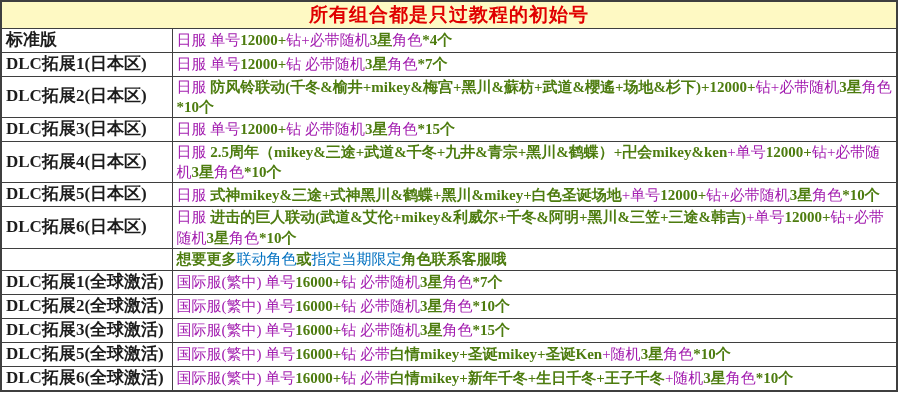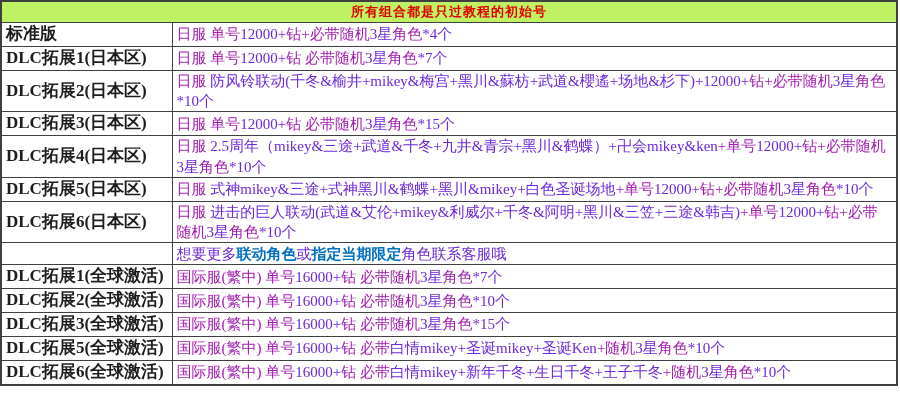--- a/index.html
+++ b/index.html
@@ -12,42 +12,42 @@
     border:2px solid #3f3f3f;background:#ffffff;margin:0;
   }
   col.c-label{width:171px;}
   th,td{
     border:1px solid #3f3f3f;
     padding:0 4px;
     vertical-align:middle;
     line-height:1.35;
   }
   th.header-cell{
-    background:#bef264;
+    background:#fef9c3;
     color:#e00000;
-    font-size:13px;
+    font-size:19px;
     font-weight:bold;
     text-align:center;
     height:20px;
     letter-spacing:1px;
   }
   td.label{
     font-size:17px;
     color:#1c1c1c;
     height:21px;
     white-space:nowrap;
     font-weight:bold;
   }
   td.desc{
     font-size:15px;
     color:#1c1c1c;
   }
   .seg-k{color:#a21caf;}
-  .seg-r{color:#6d28d9;font-weight:normal;}
-  .seg-b{color:#0070c0;font-weight:bold;margin-top:20px;}
+  .seg-r{color:#4d7c0f;font-weight:bold;}
+  .seg-b{color:#0070c0;font-weight:normal;margin-top:20px;}
 </style>
 </head>
 <body>
 
 <table>
   <colgroup>
     <col class="c-label">
     <col class="c-desc">
   </colgroup>
   <thead>

